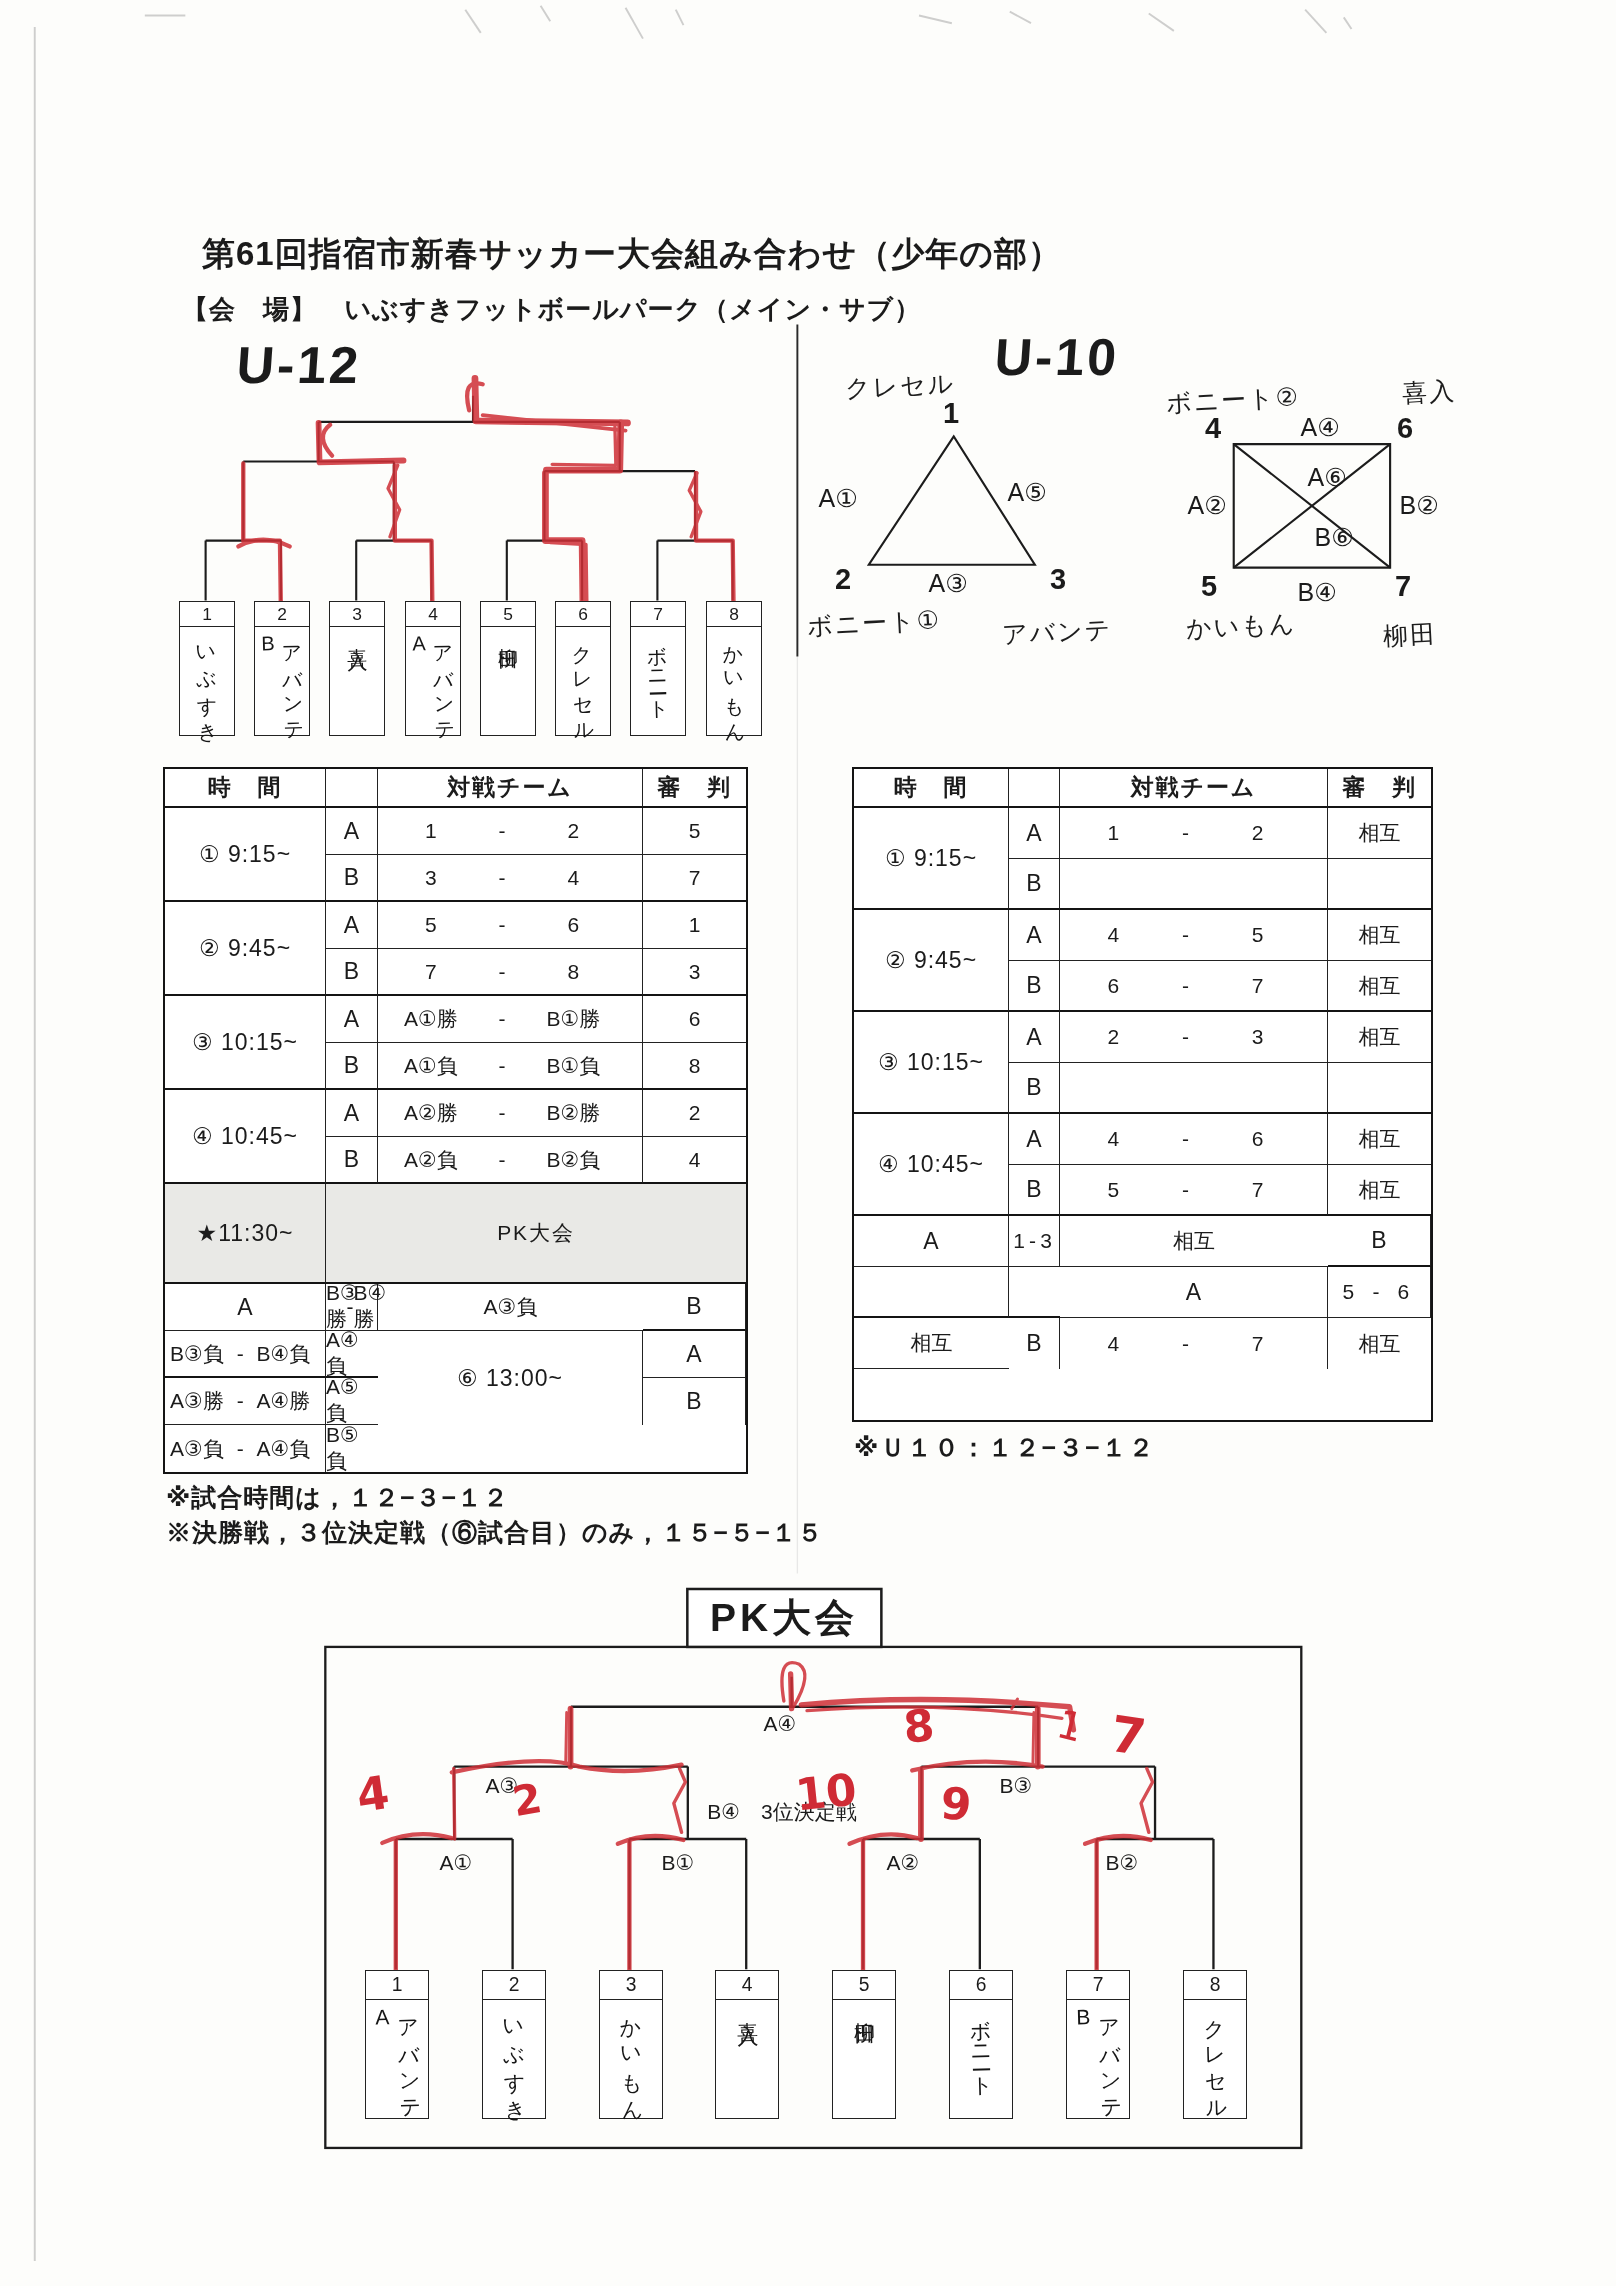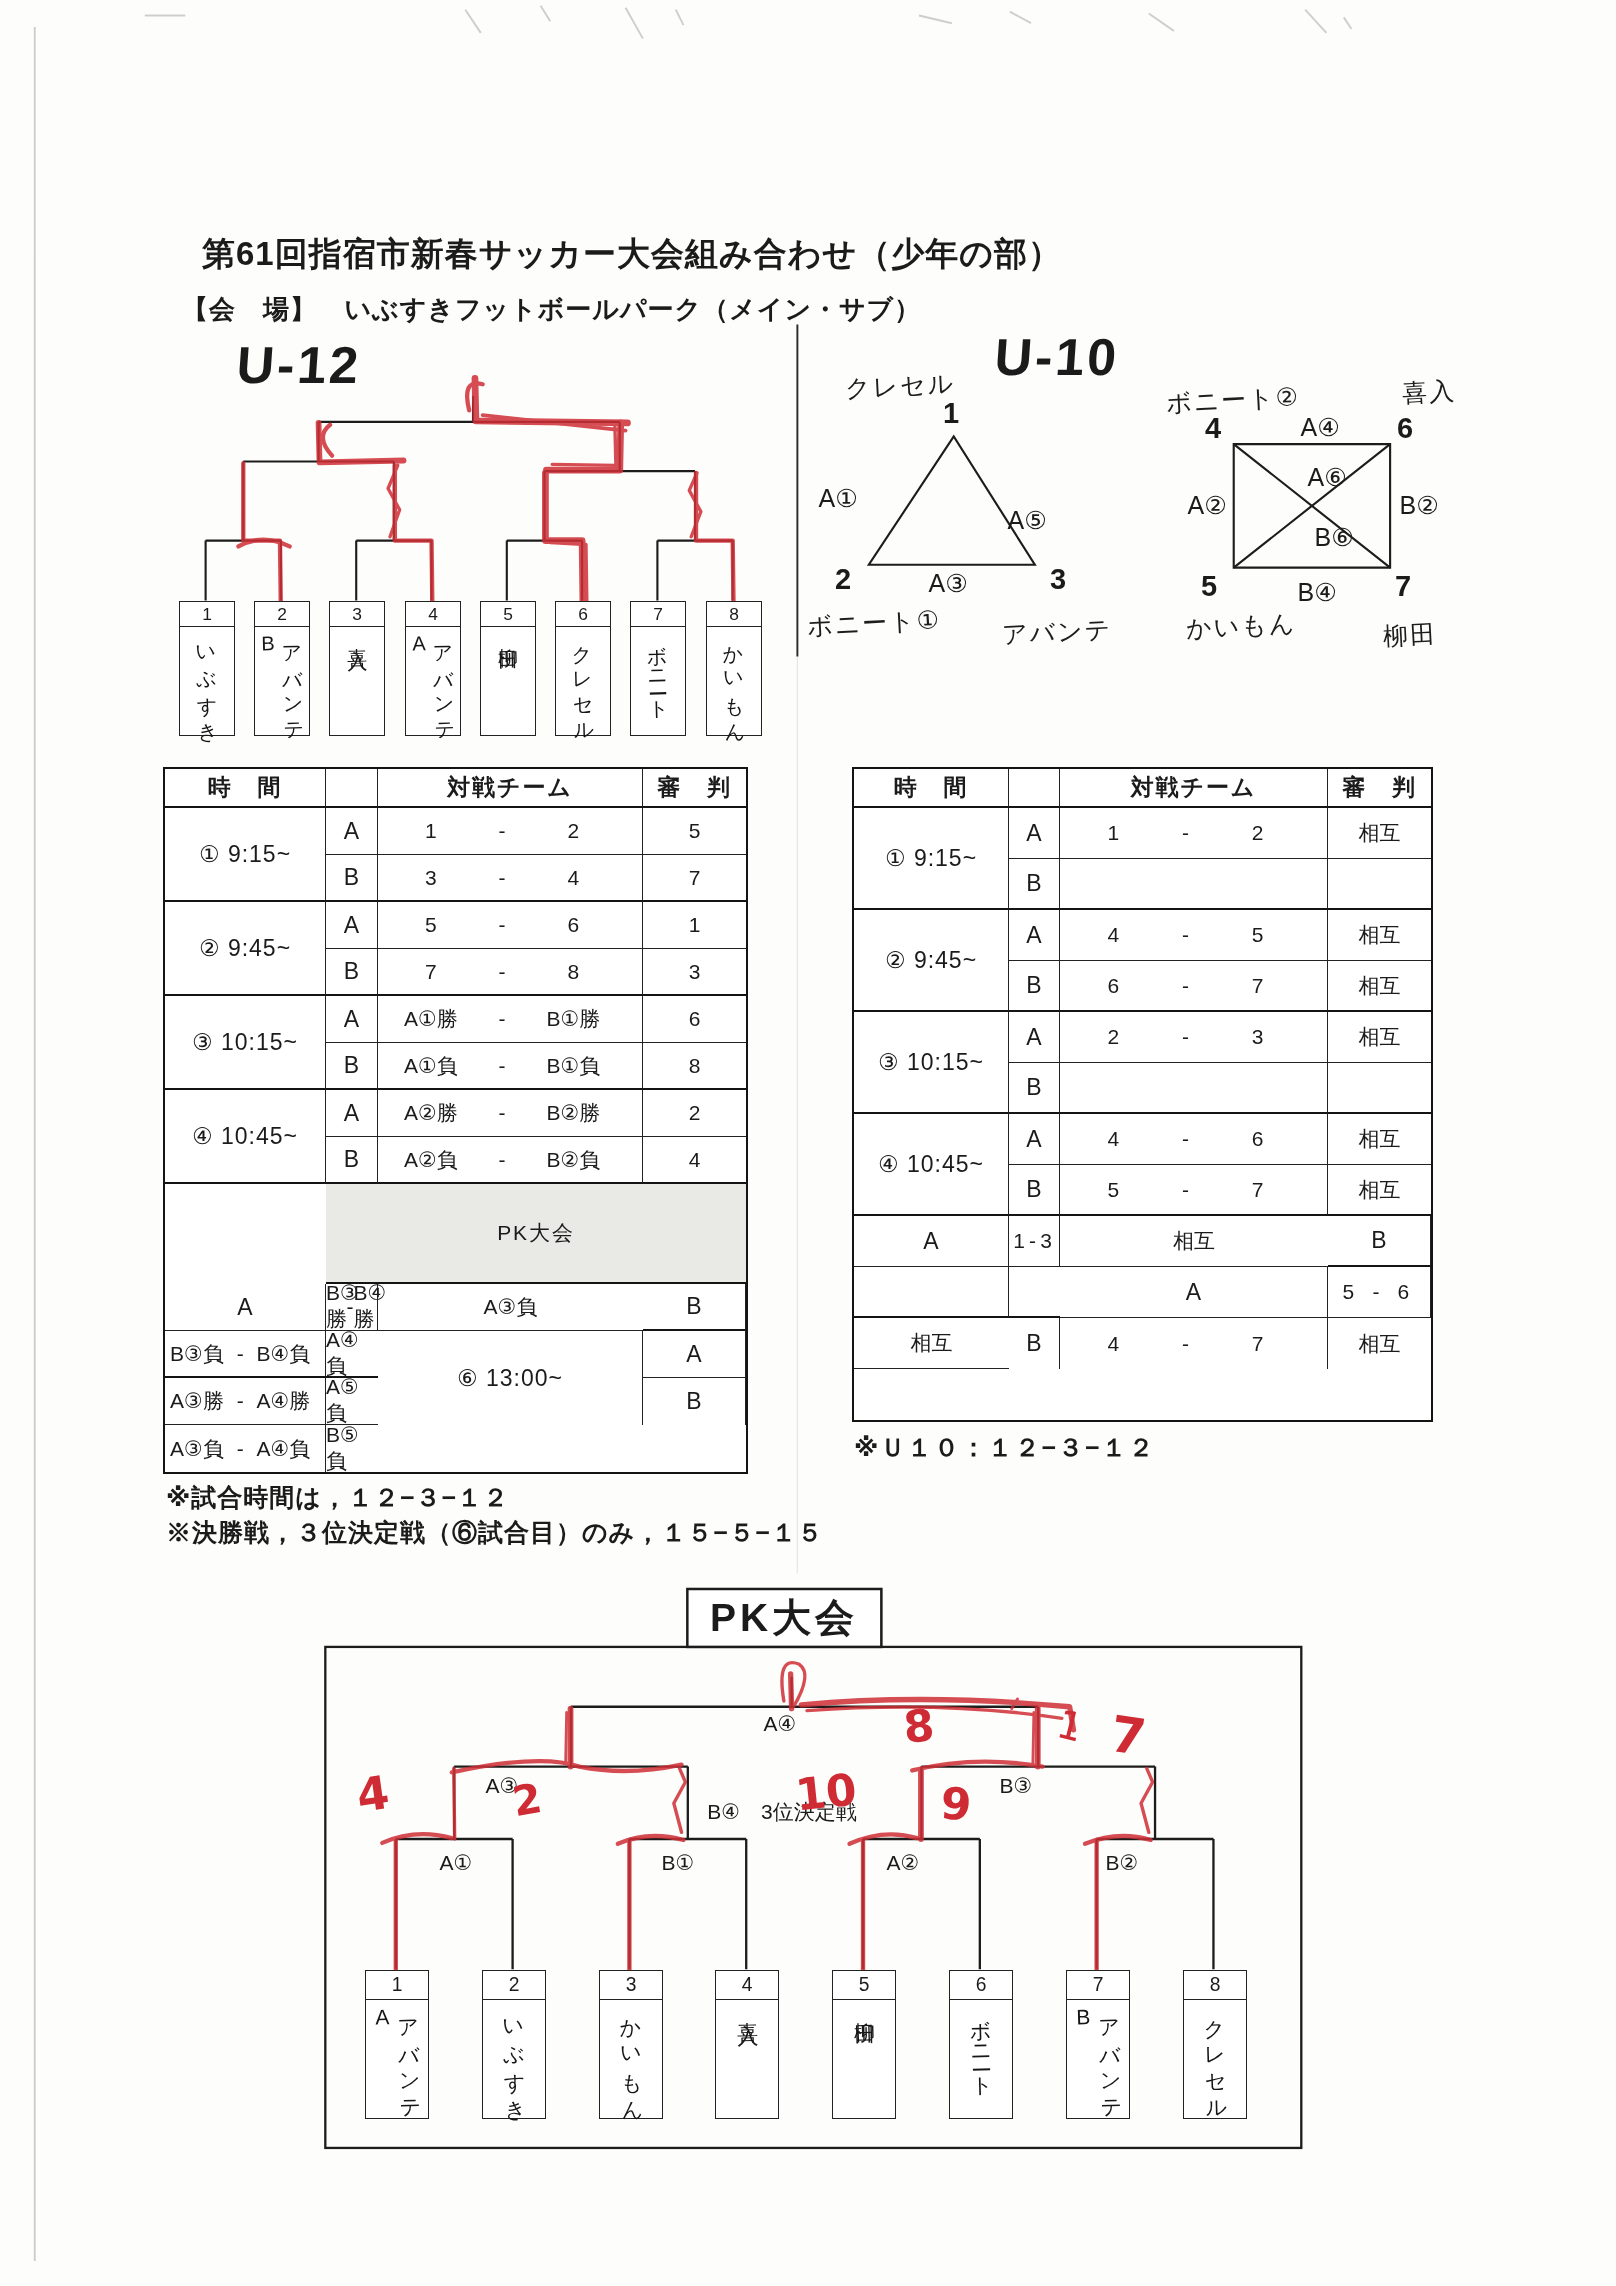--- a/index.html
+++ b/index.html
@@ -178,21 +178,21 @@
 
   <div class="abs ctr bigU" style="left:1057px;top:357px;">U-10</div>
 
   <div class="abs ctr nodeN" style="left:951px;top:413px;">1</div>
   <div class="abs ctr nodeN" style="left:843px;top:579px;">2</div>
   <div class="abs ctr nodeN" style="left:1058px;top:579px;">3</div>
   <div class="abs ctr hand" style="left:900px;top:386px;">クレセル</div>
   <div class="abs ctr hand" style="left:874px;top:623px;">ボニート①</div>
   <div class="abs ctr hand" style="left:1057px;top:632px;">アバンテ</div>
   <div class="abs ctr edgeL" style="left:838px;top:498px;">A①</div>
-  <div class="abs ctr edgeL" style="left:1027px;top:520px;">A⑤</div>
+  <div class="abs ctr edgeL" style="left:1027px;top:492px;">A⑤</div>
   <div class="abs ctr edgeL" style="left:948px;top:583px;">A③</div>
 
   <div class="abs ctr nodeN" style="left:1213px;top:428px;">4</div>
   <div class="abs ctr nodeN" style="left:1405px;top:428px;">6</div>
   <div class="abs ctr nodeN" style="left:1209px;top:586px;">5</div>
   <div class="abs ctr nodeN" style="left:1403px;top:586px;">7</div>
   <div class="abs ctr edgeL" style="left:1320px;top:427px;">A④</div>
   <div class="abs ctr edgeL" style="left:1207px;top:505px;">A②</div>
   <div class="abs ctr edgeL" style="left:1419px;top:505px;">B②</div>
   <div class="abs ctr edgeL" style="left:1317px;top:592px;">B④</div>
@@ -266,20 +266,21 @@
       </div>
     <div class="c lastcol">2</div>
     <div class="c ab bb">B</div>
     <div class="c match bb">
         <span class="mh">A②負</span>
         <span class="md">-</span>
         <span class="ma">B②負</span>
       </div>
     <div class="c bb lastcol">4</div>
 
+    <div class="c time bb pkrow">★11:30~</div>
     <div class="c bb pkrow lastcol" style="grid-column:2 / 5;">PK大会</div>
 
     <div class="c ab">A</div>
     <div class="c match">
         <span class="mh">B③勝</span>
         <span class="md">-</span>
         <span class="ma">B④勝</span>
       </div>
     <div class="c lastcol">A③負</div>
     <div class="c ab bb">B</div>

